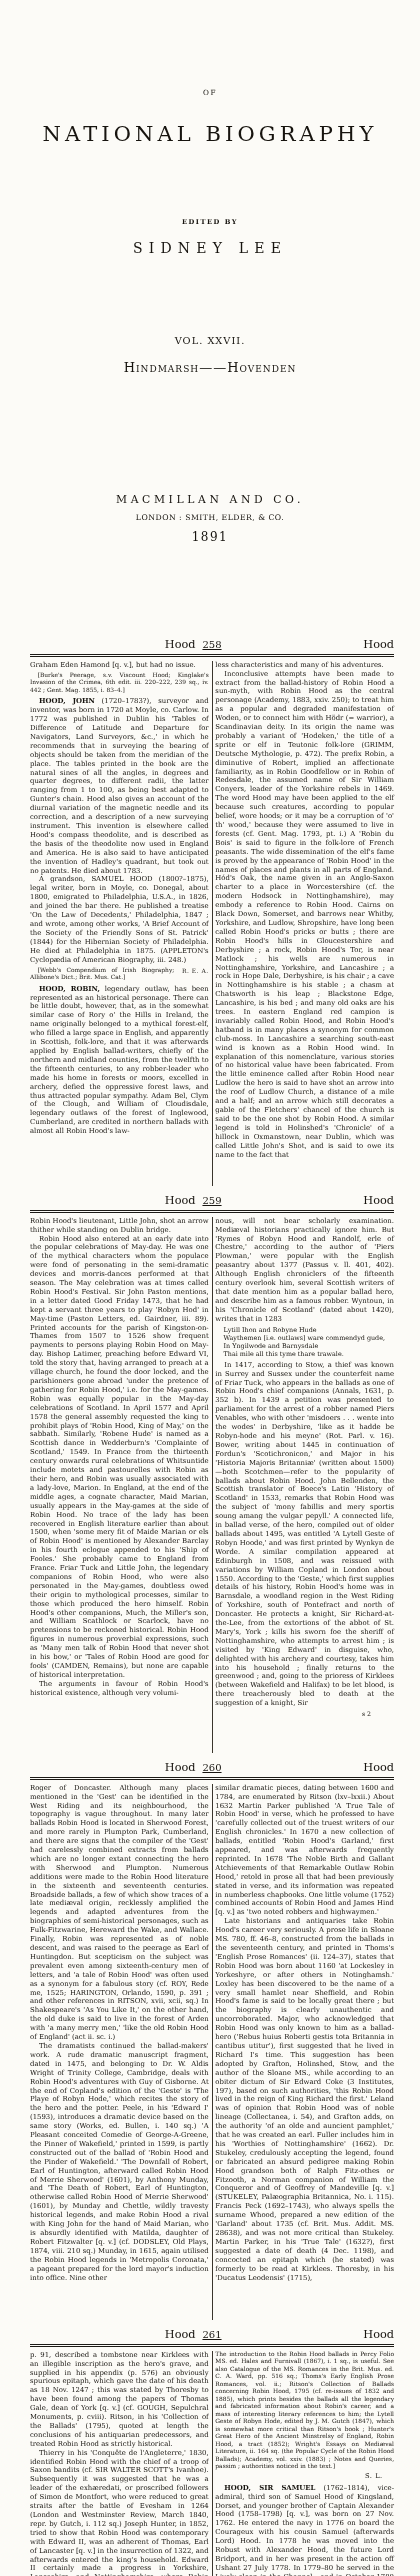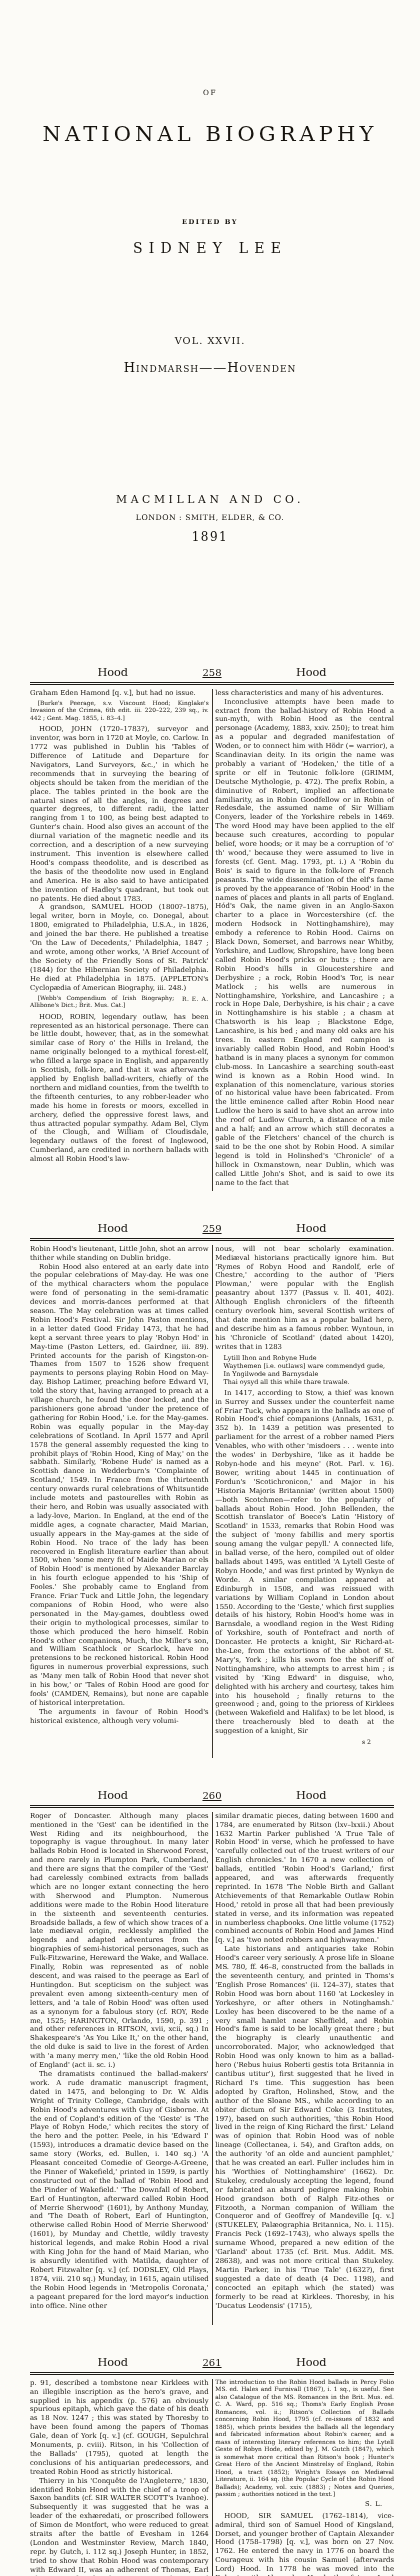--- a/index.html
+++ b/index.html
@@ -20,31 +20,31 @@
   .tp-publisher{top:493px;font-size:10.8px;letter-spacing:3.6px;}
   .tp-london{top:513px;font-size:7.7px;letter-spacing:0.5px;}
   .tp-year{top:530px;font-size:12px;letter-spacing:1.5px;}
   
   .page{overflow:hidden;position:relative;}
   .page-258{height:556px;}
   .page-259{height:567px;}
   .page-260{height:567px;}
   .page-261{height:558px;}
   .page-head{display:flex;align-items:baseline;padding:3.1px 26px 1px 30px;}
-  .ph-side{flex:1;text-align:center;font-size:11.3px;margin-top:28px;}
+  .ph-side{flex:1;text-align:right;font-size:11.3px;}
   .ph-num{width:33px;text-align:center;font-size:10px;text-decoration:underline;}
   .rule{margin:1.5px 26px 0 30px;border-top:1px solid #1c1a16;border-bottom:0.5px solid #1c1a16;height:1px;}
   .page-body{display:flex;padding:4.1px 26px 0 30px;height:calc(100% - 31px);overflow:hidden;}
   .col{width:179px;font-size:6.9px;line-height:8.9px;text-align:justify;}
   .divider{width:0.5px;background:#3a352c;margin:0 3.1px;}
   .p{margin:0;}
   .para,.entry{text-indent:1.3em;}
   .cont{text-indent:0;}
   .entry{margin-top:3.1px;}
-  .lead{font-weight:normal;}
+  .lead{font-weight:bold;}
   .biblio{font-size:5.9px;line-height:7.5px;margin:2.1px 0;text-indent:1.3em;}
   .bibliocont{font-size:5.9px;line-height:7.5px;margin:0 0 1px;text-indent:0;}
   .psig{float:right;font-size:6px;letter-spacing:0.5px;}
   .verse{font-size:6.4px;line-height:8px;margin:2.6px 0 2.6px 8.2px;text-align:left;text-indent:0;}
   .sig{text-align:right;padding-right:11.3px;font-size:6.7px;margin:0.5px 0 2.1px;letter-spacing:0.5px;}
   .sigmark{text-align:right;padding-right:23px;font-size:6.2px;margin-top:1.5px;}
 </style>
 </head>
 <body>
 
@@ -99,21 +99,21 @@
           <p class="p para">Robin Hood also entered at an early date into the popular celebrations of May-day.  He was one of the mythical characters whom the populace were fond of personating in the semi-dramatic devices and morris-dances performed at that season.  The May celebration was at times called Robin Hood's Festival. Sir John Paston mentions, in a letter dated Good Friday 1473, that he had kept a servant three years to play 'Robyn Hod' in May-time (Paston Letters, ed. Gairdner, iii. 89). Printed accounts for the parish of Kingston-on-Thames from 1507 to 1526 show frequent payments to persons playing Robin Hood on May-day.  Bishop Latimer, preaching before Edward VI, told the story that, having arranged to preach at a village church, he found the door locked, and the parishioners gone abroad 'under the pretence of gathering for Robin Hood,' i.e. for the May-games.  Robin was equally popular in the May-day celebrations of Scotland.  In April 1577 and April 1578 the general assembly requested the king to prohibit plays of 'Robin Hood, King of May,' on the sabbath.  Similarly, 'Robene Hude' is named as a Scottish dance in Wedderburn's 'Complainte of Scotland,' 1549.  In France from the thirteenth century onwards rural celebrations of Whitsuntide include motets and pastourelles with Robin as their hero, and Robin was usually associated with a lady-love, Marion.  In England, at the end of the middle ages, a cognate character, Maid Marian, usually appears in the May-games at the side of Robin Hood.  No trace of the lady has been recovered in English literature earlier than about 1500, when 'some mery fit of Maide Marian or els of Robin Hood' is mentioned by Alexander Barclay in his fourth eclogue appended to his 'Ship of Fooles.'  She probably came to England from France.  Friar Tuck and Little John, the legendary companions of Robin Hood, who were also personated in the May-games, doubtless owed their origin to mythological processes, similar to those which produced the hero himself.  Robin Hood's other companions, Much, the Miller's son, and William Scathlock or Scarlock, have no pretensions to be reckoned historical.  Robin Hood figures in numerous proverbial expressions, such as 'Many men talk of Robin Hood that never shot in his bow,' or 'Tales of Robin Hood are good for fools' (CAMDEN, Remains), but none are capable of historical interpretation.</p>
           <p class="p para">The arguments in favour of Robin Hood's historical existence, although very volumi-</p>
         </div>
       <div class="divider"></div>
       <div class="col">
           <p class="p cont">nous, will not bear scholarly examination. Mediæval historians practically ignore him. But 'Rymes of Robyn Hood and Randolf, erle of Chestre,' according to the author of 'Piers Plowman,' were popular with the English peasantry about 1377 (Passus v. ll. 401, 402).  Although English chroniclers of the fifteenth century overlook him, several Scottish writers of that date mention him as a popular ballad hero, and describe him as a famous robber.  Wyntoun, in his 'Chronicle of Scotland' (dated about 1420), writes that in 1283</p>
           <p class="p verse">
             <span style="display: block;">Lytill Ihon and Robyne Hude</span>
             <span style="display: block;">Waythemen [i.e. outlaws] ware commendyd gude,</span>
             <span style="display: block;">In Yngilwode and Barnysdale</span>
-            <span style="display: block;">Thai oysyd all this while thare trawale.</span>
+            <span style="display: block;">Thai mile all this tyme thare trawale.</span>
           </p>
           <p class="p para">In 1417, according to Stow, a thief was known in Surrey and Sussex under the counterfeit name of Friar Tuck, who appears in the ballads as one of Robin Hood's chief companions (Annals, 1631, p. 352 b).  In 1439 a petition was presented to parliament for the arrest of a robber named Piers Venables, who with other 'misdoers . . . wente into the wodes' in Derbyshire, 'like as it hadde be Robyn-hode and his meyne' (Rot. Parl. v. 16).  Bower, writing about 1445 in continuation of Fordun's 'Scotichronicon,' and Major in his 'Historia Majoris Britanniæ' (written about 1500)—both Scotchmen—refer to the popularity of ballads about Robin Hood.  John Bellenden, the Scottish translator of Boece's Latin 'History of Scotland' in 1533, remarks that Robin Hood was the subject of 'mony fabillis and mery sportis soung amang the vulgar pepyll.' A connected life, in ballad verse, of the hero, compiled out of older ballads about 1495, was entitled 'A Lytell Geste of Robyn Hoode,' and was first printed by Wynkyn de Worde.  A similar compilation appeared at Edinburgh in 1508, and was reissued with variations by William Copland in London about 1550.  According to the 'Geste,' which first supplies details of his history, Robin Hood's home was in Barnsdale, a woodland region in the West Riding of Yorkshire, south of Pontefract and north of Doncaster.  He protects a knight, Sir Richard-at-the-Lee, from the extortions of the abbot of St. Mary's, York ; kills his sworn foe the sheriff of Nottinghamshire, who attempts to arrest him ; is visited by 'King Edward' in disguise, who, delighted with his archery and courtesy, takes him into his household ; finally returns to the greenwood ; and, going to the prioress of Kirklees (between Wakefield and Halifax) to be let blood, is there treacherously bled to death at the suggestion of a knight, Sir</p>
           <p class="p sigmark">s 2</p>
         </div>
     </div>
   </section>
 
   <section class="page page-260">
     <div class="page-head">
       <span class="ph-side">Hood</span>

